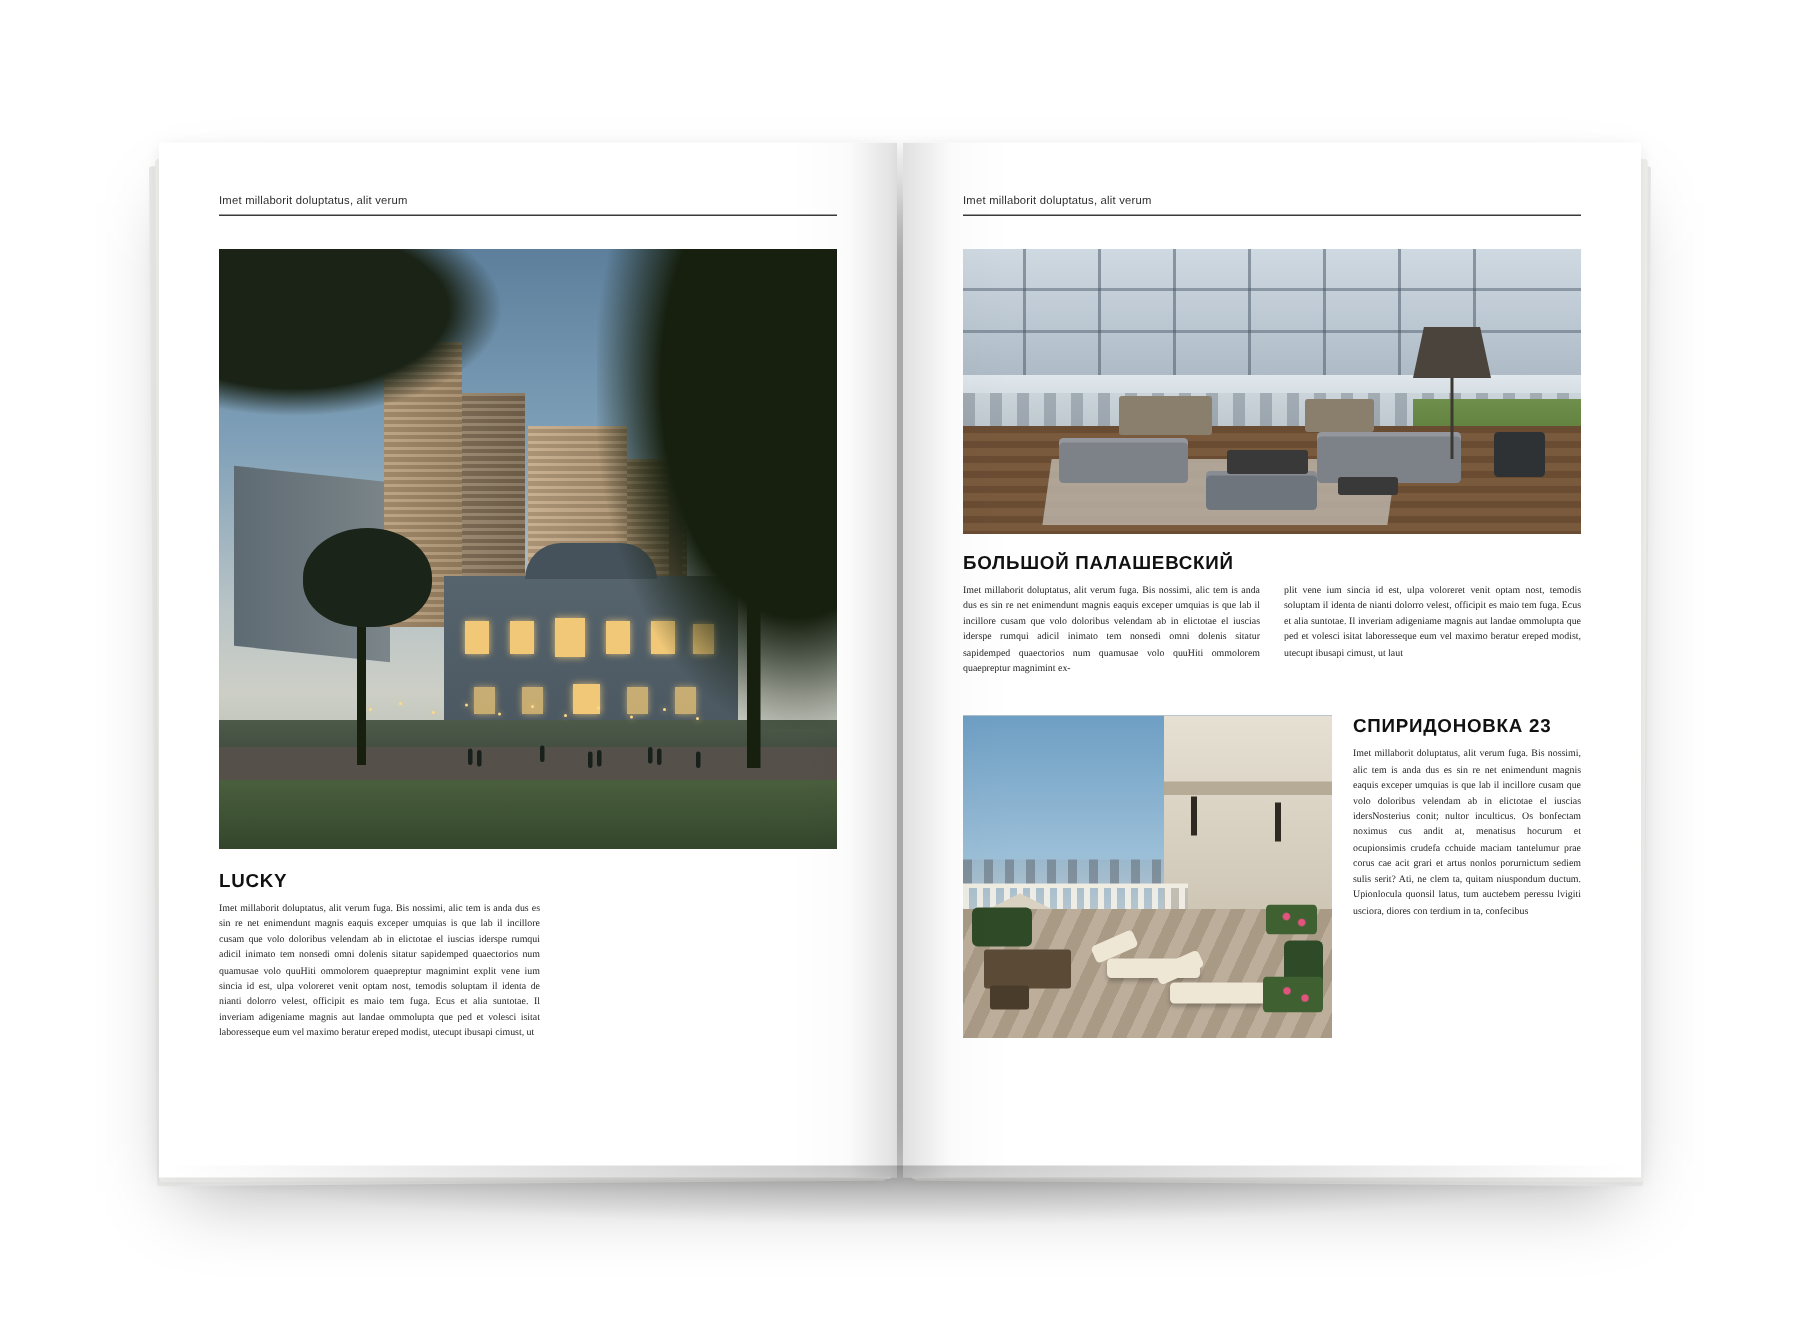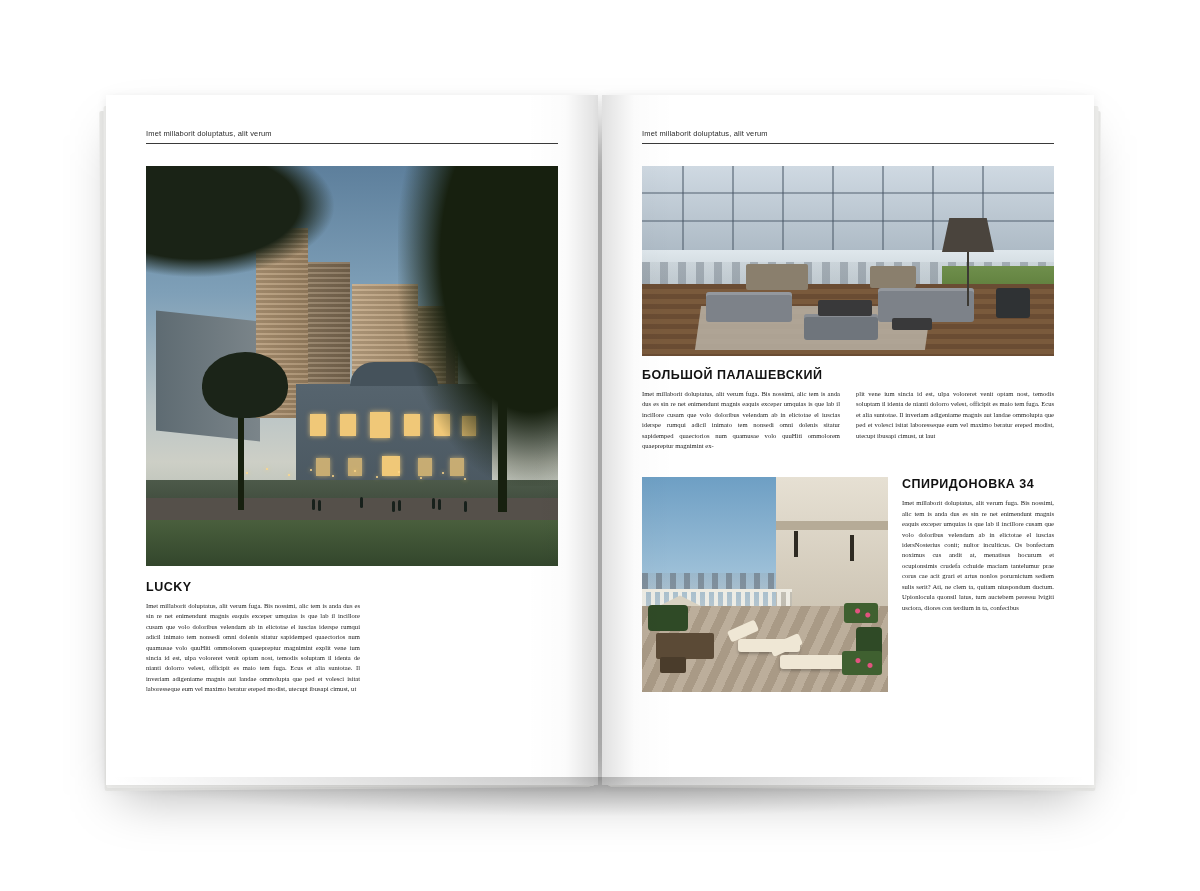--- a/index.html
+++ b/index.html
@@ -481,21 +481,21 @@
             <div class="lounger" style="left:96px;  top:162px; width:62px; height:13px;"></div>
             <div class="lounger-back" style="left:86px;  top:148px; width:30px; height:12px;"></div>
             <div class="lounger" style="left:138px; top:178px; width:70px; height:14px;"></div>
             <div class="lounger-back" style="left:128px; top:162px; width:32px; height:12px;"></div>
 
             <div class="flowers" style="right:10px; top:126px; width:34px; height:20px;"></div>
             <div class="flowers" style="right:6px;  top:174px; width:40px; height:24px;"></div>
           </div>
 
           <div class="lower-text">
-            <h2 class="sec-title tight">СПИРИДОНОВКА 34</h2>
+            <h2 class="sec-title tight">СПИРИДОНОВКА 23</h2>
             <div class="body-col">Imet millaborit doluptatus, alit verum fuga. Bis nossimi, alic tem is anda dus es sin re net enimendunt magnis eaquis exceper umquias is que lab il incillore cusam que volo doloribus velendam ab in elictotae el iuscias idersNosterius conit; nultor inculticus. Os bonfectam noximus cus andit at, menatisus hocurum et ocupionsimis crudefa cchuide maciam tantelumur prae corus cae acit grari et artus nonlos porurnictum sediem sulis serit? Ati, ne clem ta, quitam niuspondum ductum. Upionlocula quonsil latus, tum auctebem peressu lvigiti usciora, diores con terdium in ta, confecibus</div>
           </div>
         </div>
 
       </div>
       <div class="gutter-right"></div>
     </div>
 
     <div class="bottom-curl"></div>
   </div>

